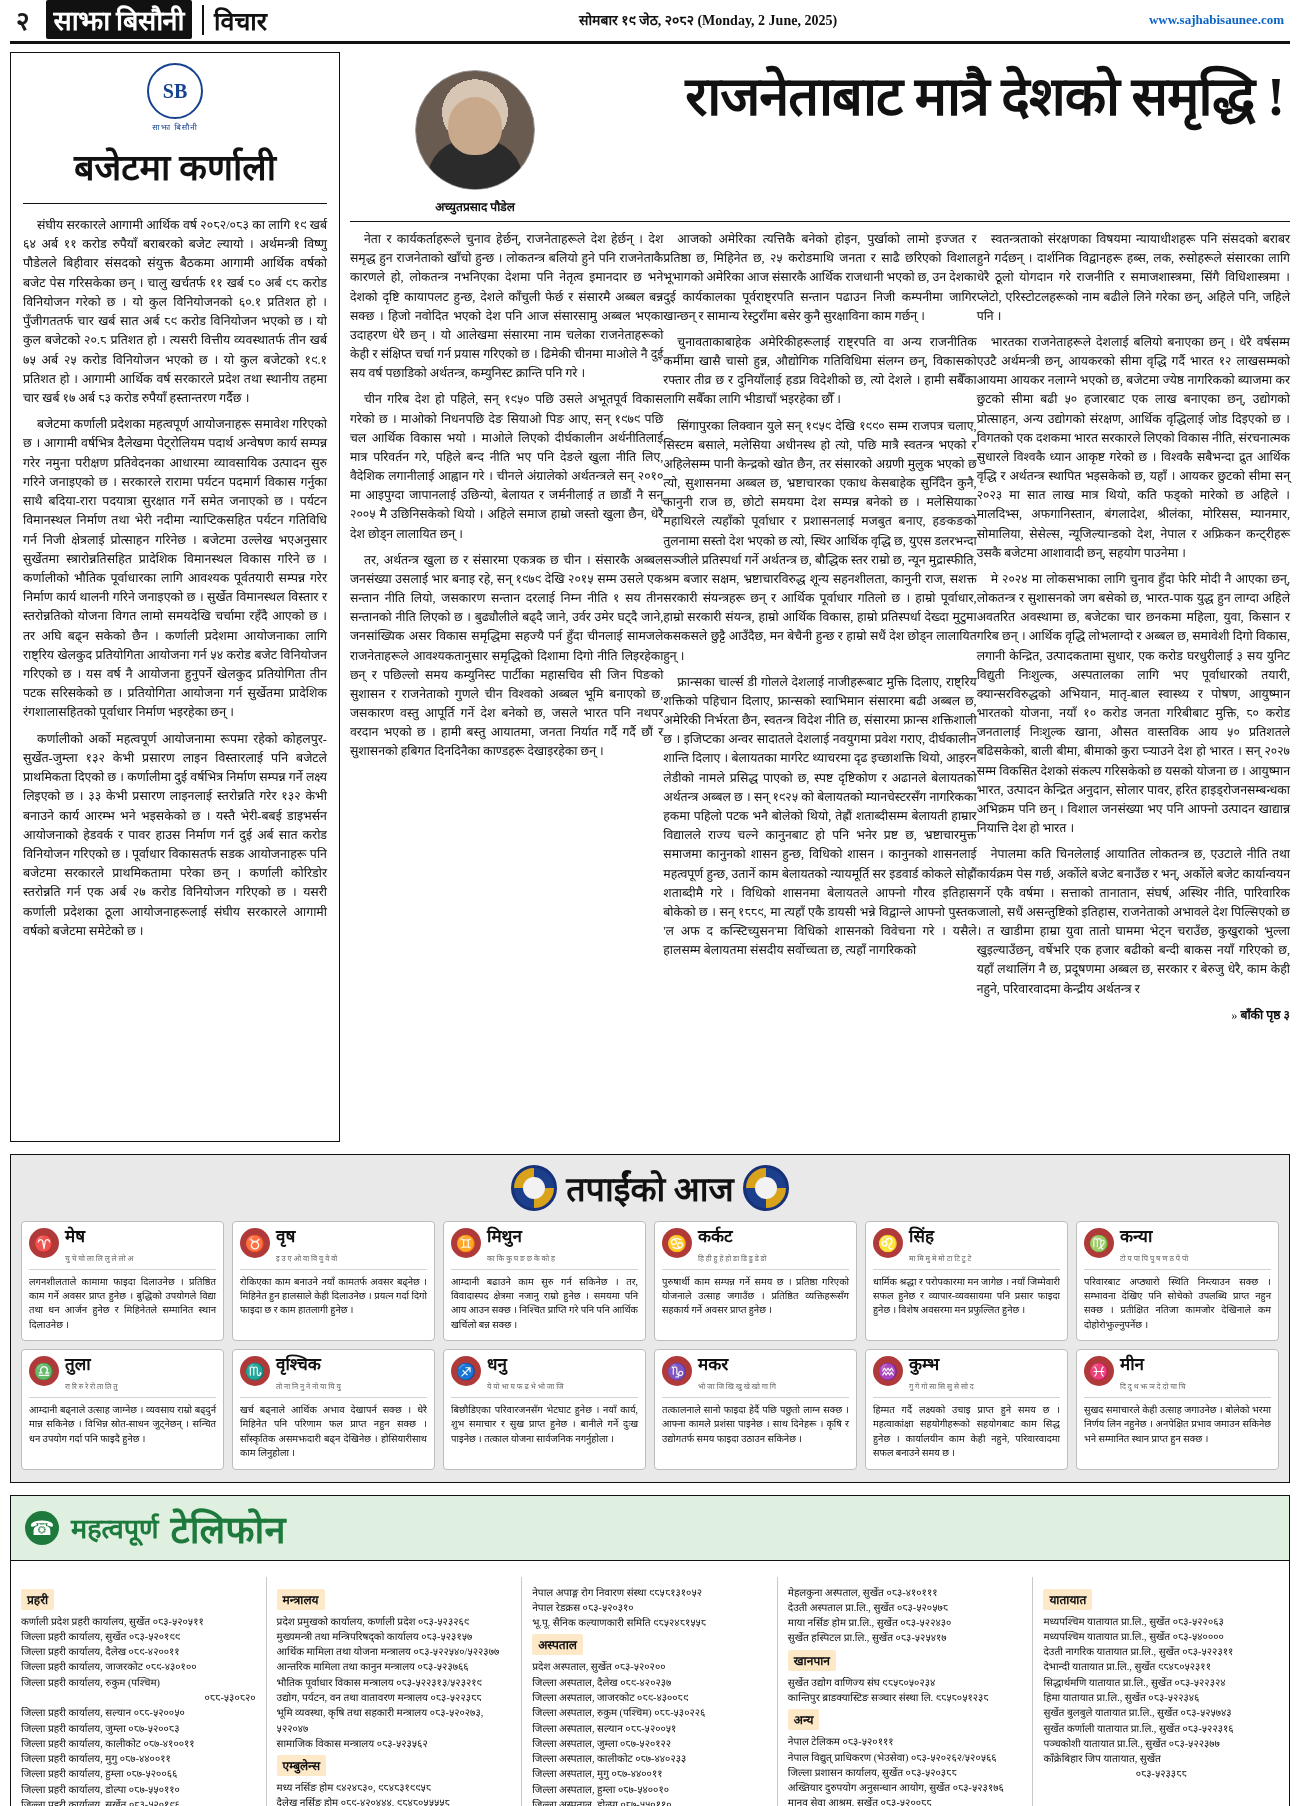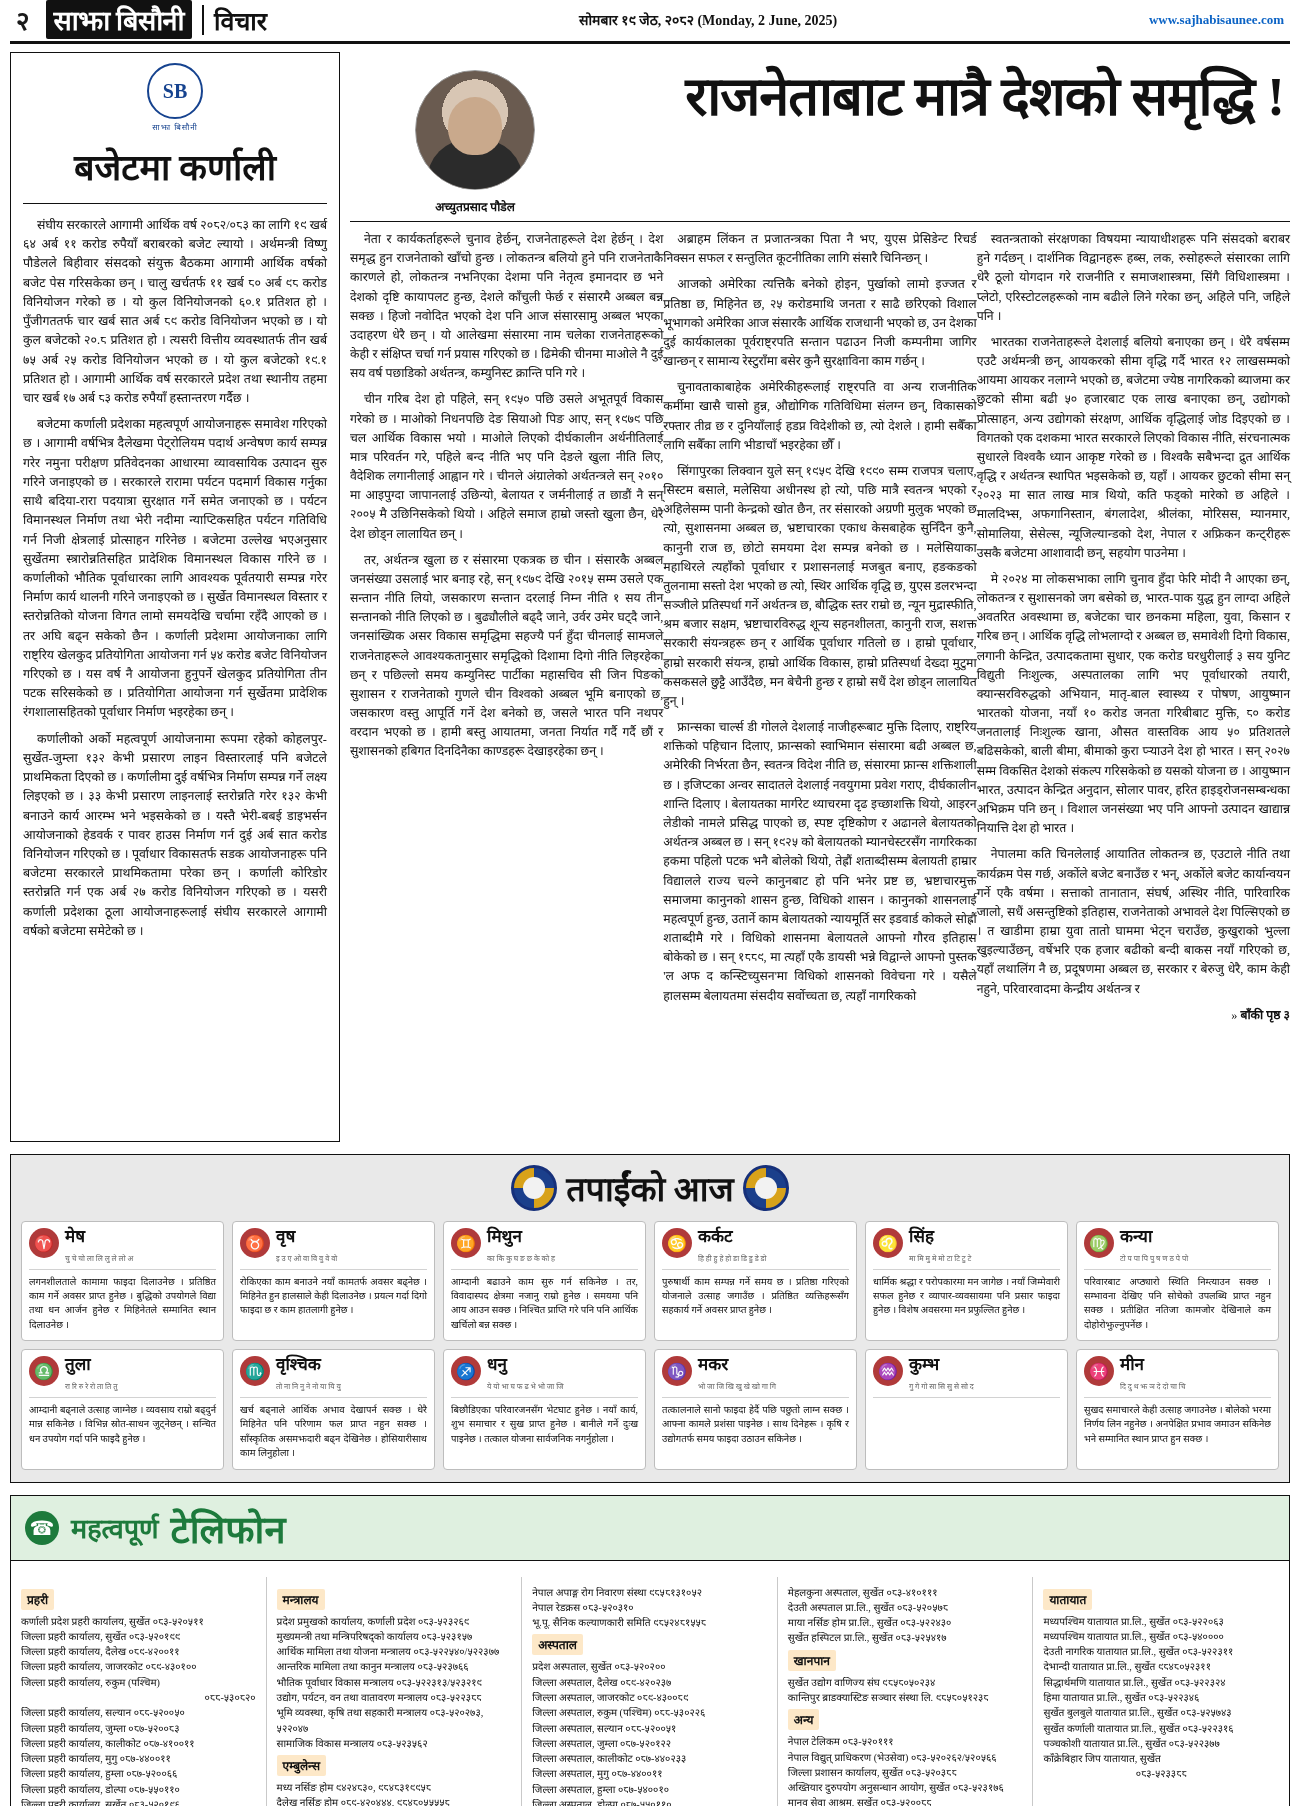--- a/index.html
+++ b/index.html
@@ -182,21 +182,20 @@
       </div>
       <div class="headline-rule"></div>
 
       <div class="cols3">
         <div class="col">
           <p>नेता र कार्यकर्ताहरूले चुनाव हेर्छन्, राजनेताहरूले देश हेर्छन् । देश समृद्ध हुन राजनेताको खाँचो हुन्छ । लोकतन्त्र बलियो हुने पनि राजनेताकै कारणले हो, लोकतन्त्र नभनिएका देशमा पनि नेतृत्व इमानदार छ भने देशको दृष्टि कायापलट हुन्छ, देशले काँचुली फेर्छ र संसारमै अब्बल बन्न सक्छ । हिजो नवोदित भएको देश पनि आज संसारसामु अब्बल भएका उदाहरण धेरै छन् । यो आलेखमा संसारमा नाम चलेका राजनेताहरूको केही र संक्षिप्त चर्चा गर्न प्रयास गरिएको छ । ढिमेकी चीनमा माओले नै दुई सय वर्ष पछाडिको अर्थतन्त्र, कम्युनिस्ट क्रान्ति पनि गरे ।</p>
           <p>चीन गरिब देश हो पहिले, सन् १९५० पछि उसले अभूतपूर्व विकास गरेको छ । माओको निधनपछि देङ सियाओ पिङ आए, सन् १९७९ पछि चल आर्थिक विकास भयो । माओले लिएको दीर्घकालीन अर्थनीतिलाई मात्र परिवर्तन गरे, पहिले बन्द नीति भए पनि देङले खुला नीति लिए, वैदेशिक लगानीलाई आह्वान गरे । चीनले अंग्रालेको अर्थतन्त्रले सन् २०१० मा आइपुग्दा जापानलाई उछिन्यो, बेलायत र जर्मनीलाई त छाडौं नै सन् २००५ मै उछिनिसकेको थियो । अहिले समाज हाम्रो जस्तो खुला छैन, धेरै देश छोड्न लालायित छन् ।</p>
           <p>तर, अर्थतन्त्र खुला छ र संसारमा एकत्रक छ चीन । संसारकै अब्बल जनसंख्या उसलाई भार बनाइ रहे, सन् १९७९ देखि २०१५ सम्म उसले एक सन्तान नीति लियो, जसकारण सन्तान दरलाई निम्न नीति १ सय तीन सन्तानको नीति लिएको छ । बुढ्यौलीले बढ्दै जाने, उर्वर उमेर घट्दै जाने, जनसांख्यिक असर विकास समृद्धिमा सहज्यै पर्न हुँदा चीनलाई सामजले राजनेताहरूले आवश्यकतानुसार समृद्धिको दिशामा दिगो नीति लिइरहेका छन् र पछिल्लो समय कम्युनिस्ट पार्टीका महासचिव सी जिन पिङको सुशासन र राजनेताको गुणले चीन विश्वको अब्बल भूमि बनाएको छ, जसकारण वस्तु आपूर्ति गर्ने देश बनेको छ, जसले भारत पनि नथपर वरदान भएको छ । हामी बस्तु आयातमा, जनता निर्यात गर्दै गर्दै छौं र सुशासनको हबिगत दिनदिनैका काण्डहरू देखाइरहेका छन् ।</p>
         </div>
         <div class="col">
-          <p>अब्राहम लिंकन त प्रजातन्त्रका पिता नै भए, युएस प्रेसिडेन्ट रिचर्ड निक्सन सफल र सन्तुलित कूटनीतिका लागि संसारै चिनिन्छन् ।</p>
           <p>आजको अमेरिका त्यत्तिकै बनेको होइन, पुर्खाको लामो इज्जत र प्रतिष्ठा छ, मिहिनेत छ, २५ करोडमाथि जनता र साढै छरिएको विशाल भूभागको अमेरिका आज संसारकै आर्थिक राजधानी भएको छ, उन देशका दुई कार्यकालका पूर्वराष्ट्रपति सन्तान पढाउन निजी कम्पनीमा जागिर खान्छन् र सामान्य रेस्टुराँमा बसेर कुनै सुरक्षाविना काम गर्छन् ।</p>
           <p>चुनावताकाबाहेक अमेरिकीहरूलाई राष्ट्रपति वा अन्य राजनीतिक कर्मीमा खासै चासो हुन्न, औद्योगिक गतिविधिमा संलग्न छन्, विकासको रफ्तार तीव्र छ र दुनियाँलाई हडप्न विदेशीको छ, त्यो देशले । हामी सबैँका लागि सबैँका लागि भीडाचाँ भइरहेका छौँ ।</p>
           <p>सिंगापुरका लिक्वान युले सन् १९५९ देखि १९९० सम्म राजपत्र चलाए, सिस्टम बसाले, मलेसिया अधीनस्थ हो त्यो, पछि मात्रै स्वतन्त्र भएको र अहिलेसम्म पानी केन्द्रको खोत छैन, तर संसारको अग्रणी मुलुक भएको छ त्यो, सुशासनमा अब्बल छ, भ्रष्टाचारका एकाध केसबाहेक सुनिँदैन कुनै, कानुनी राज छ, छोटो समयमा देश सम्पन्न बनेको छ । मलेसियाका महाथिरले त्यहाँको पूर्वाधार र प्रशासनलाई मजबुत बनाए, हङकङको तुलनामा सस्तो देश भएको छ त्यो, स्थिर आर्थिक वृद्धि छ, युएस डलरभन्दा सञ्जीले प्रतिस्पर्धा गर्ने अर्थतन्त्र छ, बौद्धिक स्तर राम्रो छ, न्यून मुद्रास्फीति, श्रम बजार सक्षम, भ्रष्टाचारविरुद्ध शून्य सहनशीलता, कानुनी राज, सशक्त सरकारी संयन्त्रहरू छन् र आर्थिक पूर्वाधार गतिलो छ । हाम्रो पूर्वाधार, हाम्रो सरकारी संयन्त्र, हाम्रो आर्थिक विकास, हाम्रो प्रतिस्पर्धा देख्दा मुटुमा कसकसले छुट्टै आउँदैछ, मन बेचैनी हुन्छ र हाम्रो सधैं देश छोड्न लालायित हुन् ।</p>
           <p>फ्रान्सका चार्ल्स डी गोलले देशलाई नाजीहरूबाट मुक्ति दिलाए, राष्ट्रिय शक्तिको पहिचान दिलाए, फ्रान्सको स्वाभिमान संसारमा बढी अब्बल छ, अमेरिकी निर्भरता छैन, स्वतन्त्र विदेश नीति छ, संसारमा फ्रान्स शक्तिशाली छ । इजिप्टका अन्वर सादातले देशलाई नवयुगमा प्रवेश गराए, दीर्घकालीन शान्ति दिलाए । बेलायतका मार्गरेट थ्याचरमा दृढ इच्छाशक्ति थियो, आइरन लेडीको नामले प्रसिद्ध पाएको छ, स्पष्ट दृष्टिकोण र अढानले बेलायतको अर्थतन्त्र अब्बल छ । सन् १९२५ को बेलायतको म्यानचेस्टरसँग नागरिकका हकमा पहिलो पटक भनै बोलेको थियो, तेह्रौं शताब्दीसम्म बेलायती हाम्रार विद्यालले राज्य चल्ने कानुनबाट हो पनि भनेर प्रष्ट छ, भ्रष्टाचारमुक्त समाजमा कानुनको शासन हुन्छ, विधिको शासन । कानुनको शासनलाई महत्वपूर्ण हुन्छ, उतार्ने काम बेलायतको न्यायमूर्ति सर इडवार्ड कोकले सोह्रौं शताब्दीमै गरे । विधिको शासनमा बेलायतले आफ्नो गौरव इतिहास बोकेको छ । सन् १८८९, मा त्यहाँ एकै डायसी भन्ने विद्वान्ले आफ्नो पुस्तक 'ल अफ द कन्स्टिच्युसन'मा विधिको शासनको विवेचना गरे । यसैले हालसम्म बेलायतमा संसदीय सर्वोच्चता छ, त्यहाँ नागरिकको</p>
         </div>
         <div class="col">
           <p>स्वतन्त्रताको संरक्षणका विषयमा न्यायाधीशहरू पनि संसदको बराबर हुने गर्दछन् । दार्शनिक विद्वानहरू हब्स, लक, रुसोहरूले संसारका लागि धेरै ठूलो योगदान गरे राजनीति र समाजशास्त्रमा, सिंगै विधिशास्त्रमा । प्लेटो, एरिस्टोटलहरूको नाम बढीले लिने गरेका छन्, अहिले पनि, जहिले पनि ।</p>
           <p>भारतका राजनेताहरूले देशलाई बलियो बनाएका छन् । धेरै वर्षसम्म एउटै अर्थमन्त्री छन्, आयकरको सीमा वृद्धि गर्दै भारत १२ लाखसम्मको आयमा आयकर नलाग्ने भएको छ, बजेटमा ज्येष्ठ नागरिकको ब्याजमा कर छुटको सीमा बढी ५० हजारबाट एक लाख बनाएका छन्, उद्योगको प्रोत्साहन, अन्य उद्योगको संरक्षण, आर्थिक वृद्धिलाई जोड दिइएको छ । विगतको एक दशकमा भारत सरकारले लिएको विकास नीति, संरचनात्मक सुधारले विश्वकै ध्यान आकृष्ट गरेको छ । विश्वकै सबैभन्दा द्रुत आर्थिक वृद्धि र अर्थतन्त्र स्थापित भइसकेको छ, यहाँ । आयकर छुटको सीमा सन् २०२३ मा सात लाख मात्र थियो, कति फड्को मारेको छ अहिले । मालदिभ्स, अफगानिस्तान, बंगलादेश, श्रीलंका, मोरिसस, म्यानमार, सोमालिया, सेसेल्स, न्यूजिल्यान्डको देश, नेपाल र अफ्रिकन कन्ट्रीहरू उसकै बजेटमा आशावादी छन्, सहयोग पाउनेमा ।</p>
           <p>मे २०२४ मा लोकसभाका लागि चुनाव हुँदा फेरि मोदी नै आएका छन्, लोकतन्त्र र सुशासनको जग बसेको छ, भारत-पाक युद्ध हुन लाग्दा अहिले अवतरित अवस्थामा छ, बजेटका चार छनकमा महिला, युवा, किसान र गरिब छन् । आर्थिक वृद्धि लोभलाग्दो र अब्बल छ, समावेशी दिगो विकास, लगानी केन्द्रित, उत्पादकतामा सुधार, एक करोड घरधुरीलाई ३ सय युनिट विद्युती निःशुल्क, अस्पतालका लागि भए पूर्वाधारको तयारी, क्यान्सरविरुद्धको अभियान, मातृ-बाल स्वास्थ्य र पोषण, आयुष्मान भारतको योजना, नयाँ १० करोड जनता गरिबीबाट मुक्ति, ८० करोड जनतालाई निःशुल्क खाना, औसत वास्तविक आय ५० प्रतिशतले बढिसकेको, बाली बीमा, बीमाको कुरा प्ऱ्याउने देश हो भारत । सन् २०२७ सम्म विकसित देशको संकल्प गरिसकेको छ यसको योजना छ । आयुष्मान भारत, उत्पादन केन्द्रित अनुदान, सोलार पावर, हरित हाइड्रोजनसम्बन्धका अभिक्रम पनि छन् । विशाल जनसंख्या भए पनि आफ्नो उत्पादन खाद्यान्न नियात्ति देश हो भारत ।</p>
           <p>नेपालमा कति चिनलेलाई आयातित लोकतन्त्र छ, एउटाले नीति तथा कार्यक्रम पेस गर्छ, अर्कोले बजेट बनाउँछ र भन्, अर्कोले बजेट कार्यान्वयन गर्ने एकै वर्षमा । सत्ताको तानातान, संघर्ष, अस्थिर नीति, पारिवारिक जालो, सधैं असन्तुष्टिको इतिहास, राजनेताको अभावले देश पिल्सिएको छ । त खाडीमा हाम्रा युवा तातो घाममा भेट्न चराउँछ, कुखुराको भुल्ला खुइल्याउँछन्, वर्षेभरि एक हजार बढीको बन्दी बाकस नयाँ गरिएको छ, यहाँ लथालिंग नै छ, प्रदूषणमा अब्बल छ, सरकार र बेरुजु धेरै, काम केही नहुने, परिवारवादमा केन्द्रीय अर्थतन्त्र र</p>
@@ -328,20 +327,21 @@
       </div>
 
       <div class="sign-card">
         <div class="sign-head">
           <span class="sign-icon">♒</span>
           <span>
             <span class="sign-name">कुम्भ</span><br>
             <span class="sign-sub">गु गे गो सा सि सु से सो द</span>
           </span>
         </div>
+        <div class="sign-text">हिम्मत गर्दै लक्ष्यको उचाइ प्राप्त हुने समय छ । महत्वाकांक्षा सहयोगीहरूको सहयोगबाट काम सिद्ध हुनेछ । कार्यालयीन काम केही नहुने, परिवारवादमा सफल बनाउने समय छ ।</div>
       </div>
 
       <div class="sign-card">
         <div class="sign-head">
           <span class="sign-icon">♓</span>
           <span>
             <span class="sign-name">मीन</span><br>
             <span class="sign-sub">दि दु थ झ ञ दे दो चा चि</span>
           </span>
         </div>

